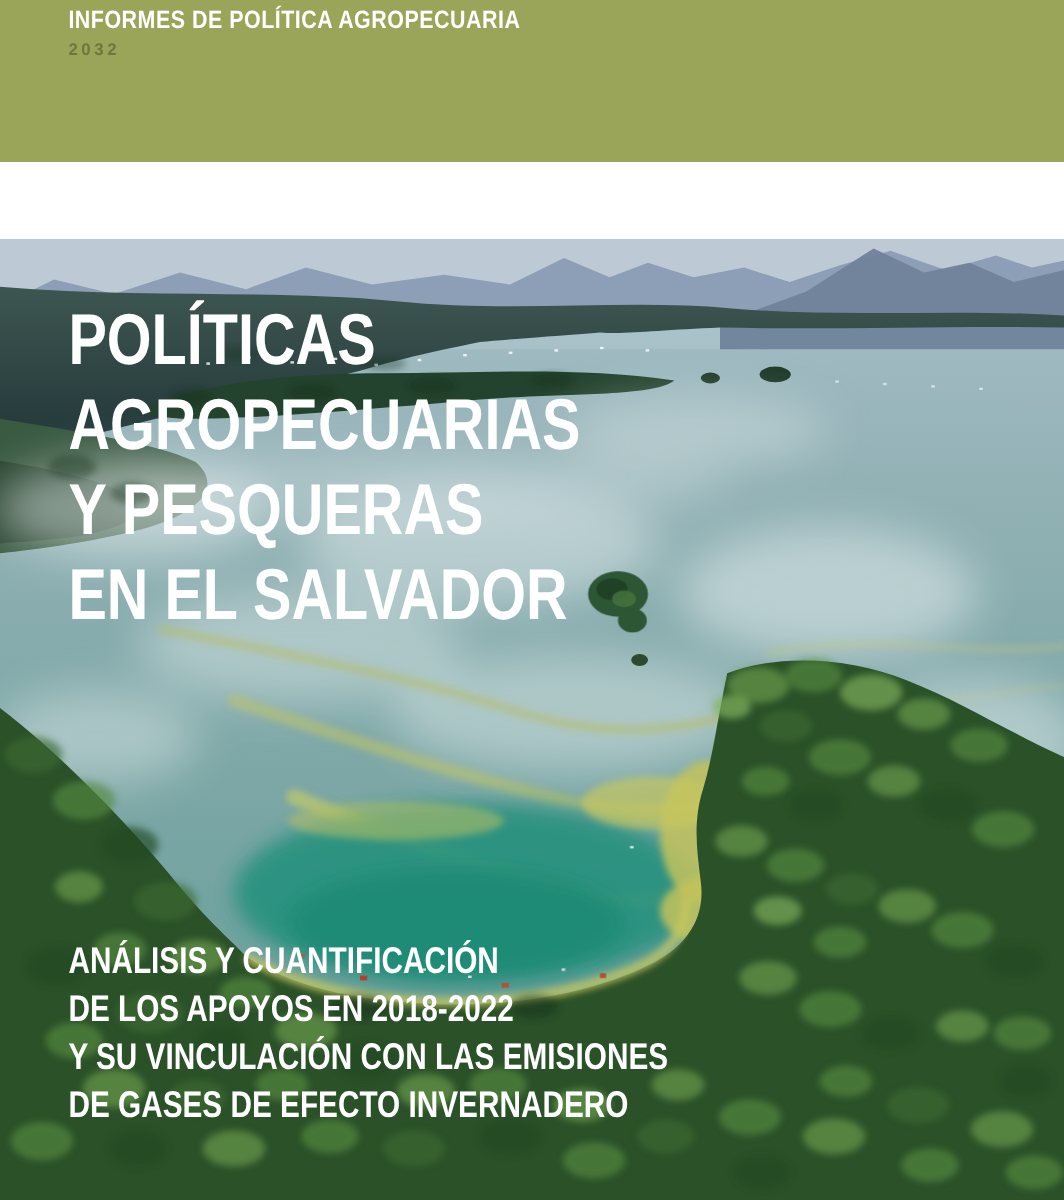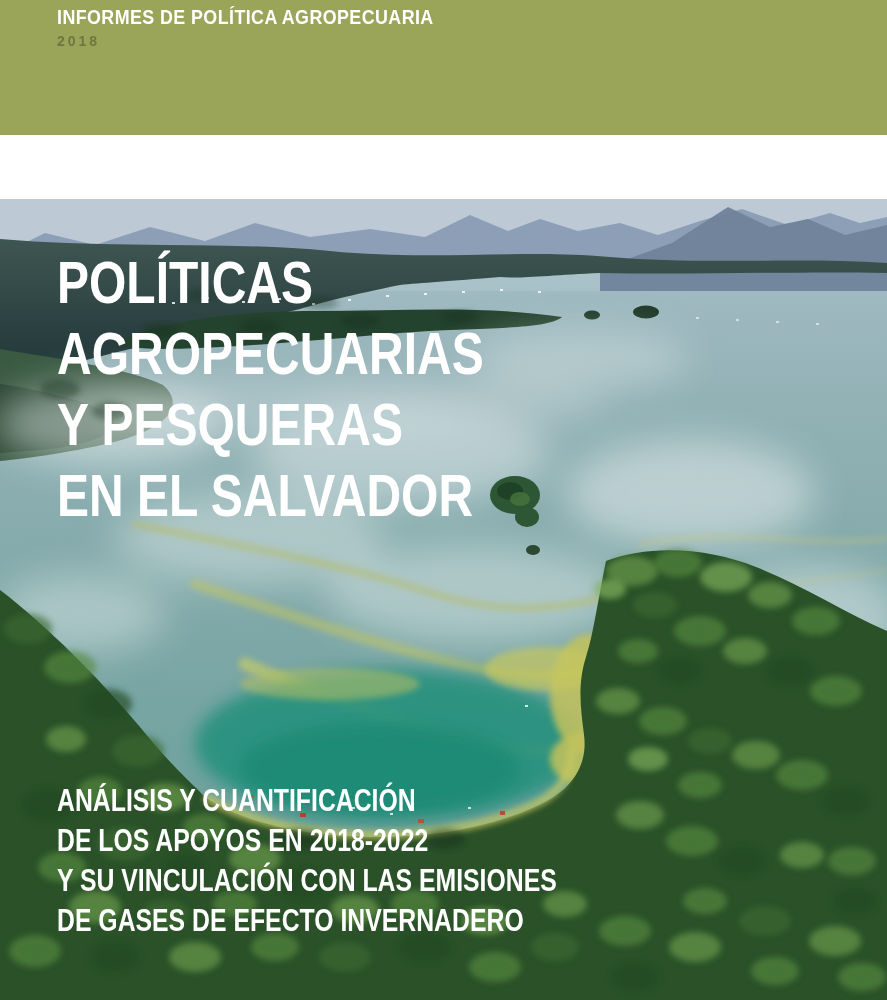--- a/index.html
+++ b/index.html
@@ -43,21 +43,21 @@
                     font-size:31px; line-height:40px; white-space:nowrap;
                     transform:scaleX(.8); transform-origin:left top; }
 </style>
 </head>
 <body>
 
 <div class="page">
 
   <div class="band">
     <div class="band-title">INFORMES DE POLÍTICA AGROPECUARIA</div>
-    <div class="band-year">2018</div>
+    <div class="band-year">2032</div>
   </div>
 
   <div class="gap"></div>
 
   <div class="photo">
     <svg viewBox="0 0 887 801" preserveAspectRatio="none" xmlns="http://www.w3.org/2000/svg">
       <defs>
         <linearGradient id="wg" x1="0" y1="0" x2="0" y2="1">
           <stop offset="0" stop-color="#a9c0ca"></stop>
           <stop offset=".25" stop-color="#93b2b6"></stop>

